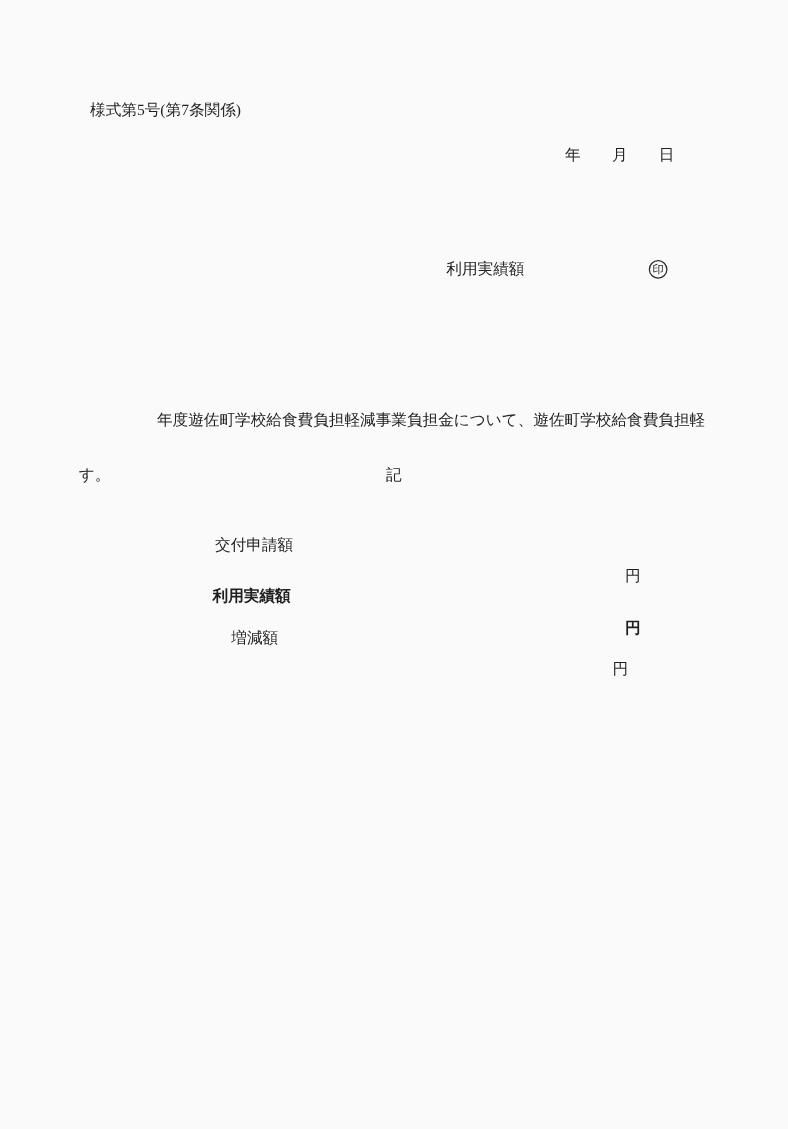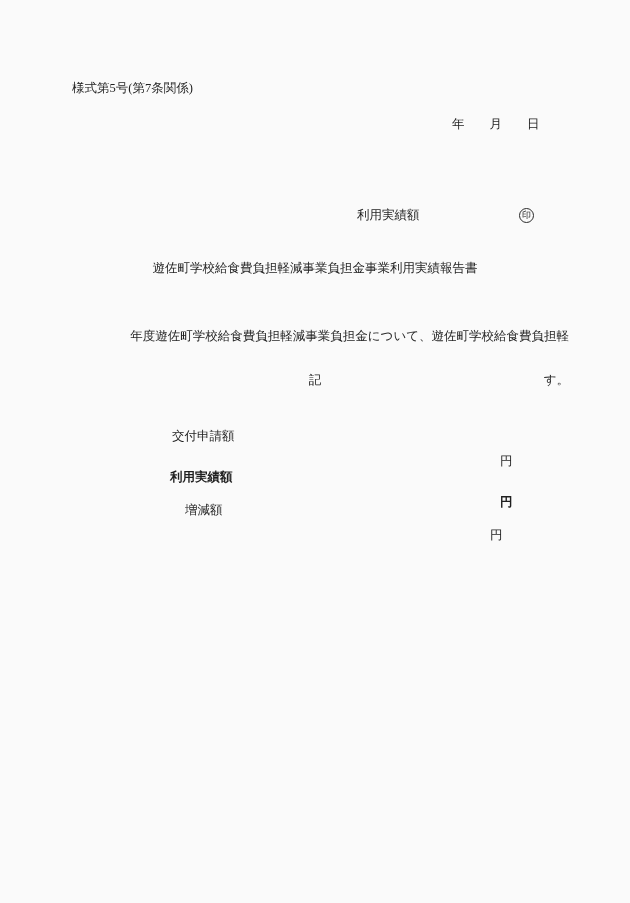--- a/index.html
+++ b/index.html
@@ -40,21 +40,21 @@
     white-space: normal;
   }
 
   .doc-title {
     left: 0; top: 262px;
     width: 630px;
     text-align: center;
   }
 
   .body-para { left: 63px; top: 302px; width: 506px; }
-  .body-line { white-space: pre; line-height: 19.3px; text-align: right; }
+  .body-line { white-space: pre; line-height: 19.3px; }
 
   .record-marker {
     left: 63px; top: 374px;
     width: 504px;
     text-align: center;
   }
 
   .amount-row { left: 0; top: 0; width: 510px; height: 14px; }
   .amount-row .label { position: absolute; white-space: pre; }
   .amount-row .unit  { position: absolute; white-space: pre; }
@@ -82,21 +82,20 @@
 
   <div class="abs form-number">様式第5号(第7条関係)</div>
 
   <div class="abs date-line">年　　月　　日</div>
 
 
   <div class="abs signature-label">利用実績額</div>
 
   <div class="abs seal">印</div>
 
-  <div class="abs doc-title">遊佐町学校給食費負担軽減事業負担金事業利用実績報告書</div>
 
   <div class="abs body-para">
     <div class="body-line">　　　　　年度遊佐町学校給食費負担軽減事業負担金について、遊佐町学校給食費負担軽</div>
     <div class="body-line">す。</div>
   </div>
 
   <div class="abs record-marker">記</div>
 
   <div class="abs amount-row row-0">
     <span class="label">交付申請額</span>

